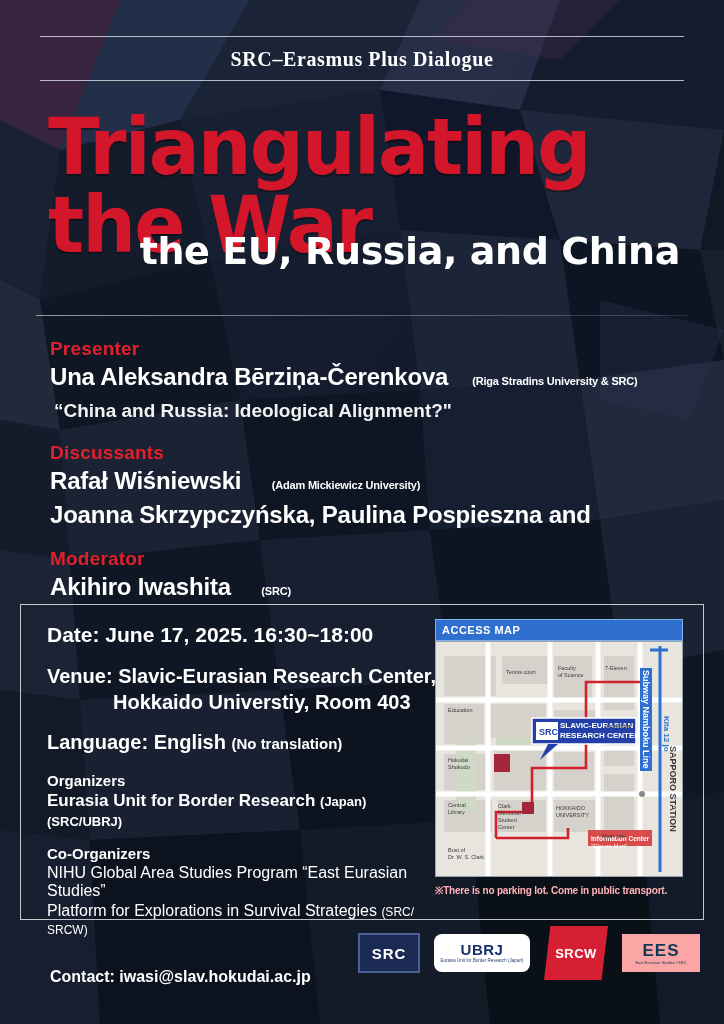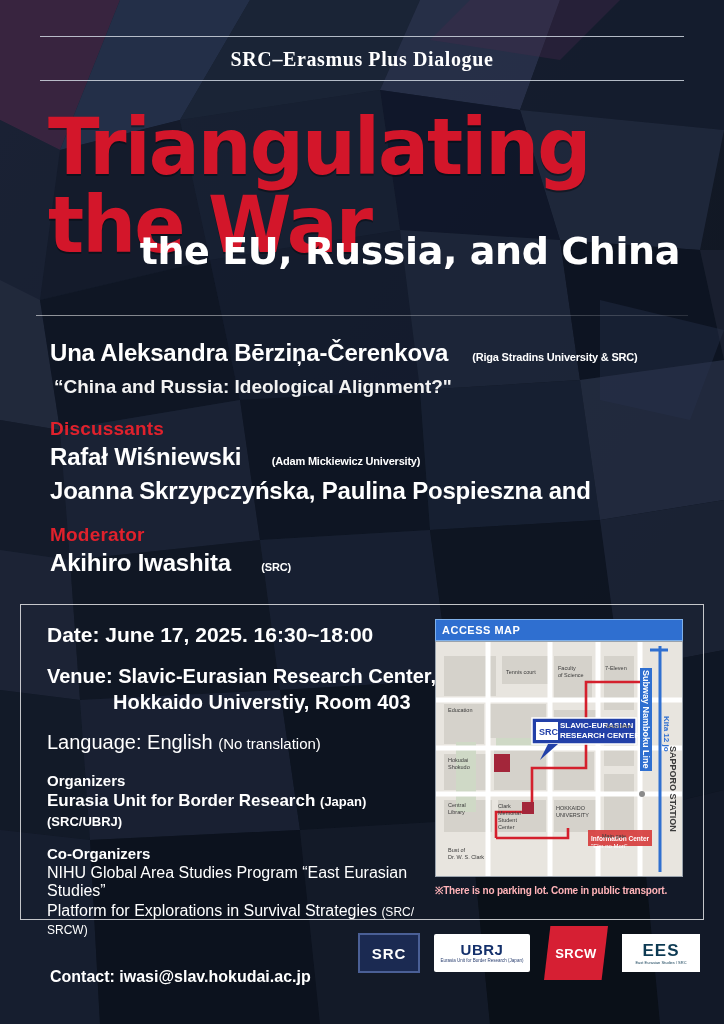--- a/index.html
+++ b/index.html
@@ -88,21 +88,21 @@
   
   .infobox{
     position:absolute;left:20px;top:604px;width:684px;height:316px;
     border:1px solid rgba(255,255,255,.75);
     box-sizing:border-box;
   }
   .info-left{position:absolute;left:26px;top:18px;width:392px;}
   .line-date{font-size:21px;font-weight:bold;margin-bottom:16px;}
   .line-venue{font-size:20px;font-weight:bold;line-height:26px;}
   .line-venue .ind{display:block;padding-left:66px;}
-  .line-lang{font-size:20px;font-weight:normal;margin-top:16px;}
+  .line-lang{font-size:20px;font-weight:bold;margin-top:16px;}
   .line-lang .small{font-size:15px;}
   .org-h{font-size:15px;font-weight:bold;margin-top:18px;}
   .org-main{font-size:17px;font-weight:bold;margin-top:2px;}
   .org-main .small{font-size:13px;font-weight:bold;}
   .co-h{font-size:15px;font-weight:bold;margin-top:14px;}
   .co-l1{font-size:16px;margin-top:2px;}
   .co-l1s{font-size:11px;color:#e6e6e6;line-height:14px;}
   .co-l2{font-size:16px;margin-top:2px;}
   .co-l2 .small{font-size:12px;}
 
@@ -131,32 +131,32 @@
 
   
   .logos{position:absolute;right:24px;bottom:44px;display:flex;align-items:center;gap:14px;}
   .logo{display:flex;align-items:center;justify-content:center;}
   .logo-src{
     width:58px;height:36px;background:#1b2a52;color:#fff;font-weight:bold;font-size:15px;
     letter-spacing:1px;display:flex;align-items:center;justify-content:center;
     border:2px solid #4a5f96;
   }
   .logo-ubrj{
-    width:96px;height:38px;background:#ffffff;color:#14306b;border-radius:2px;
+    width:96px;height:38px;background:#ffffff;color:#14306b;border-radius:8px;
     display:flex;flex-direction:column;align-items:center;justify-content:center;line-height:1;
   }
   .logo-ubrj .t{font-size:15px;font-weight:bold;letter-spacing:.5px;}
   .logo-ubrj .s{font-size:4.5px;margin-top:2px;color:#2a3f70;}
   .logo-srcw{
     width:64px;height:54px;background:#d61f33;color:#fff;display:flex;align-items:center;
     justify-content:center;font-size:13px;font-weight:bold;letter-spacing:.5px;
     clip-path:polygon(10% 0,100% 0,90% 100%,0 100%);
   }
   .logo-ees{
-    width:78px;height:38px;background:#ffffff;color:#0c2f4a;display:flex;flex-direction:column;
+    width:78px;height:38px;background:#fca5a5;color:#0c2f4a;display:flex;flex-direction:column;
     align-items:center;justify-content:center;line-height:1;
   }
   .logo-ees .t{font-size:17px;font-weight:bold;letter-spacing:1px;color:#0d3a53;}
   .logo-ees .s{font-size:4px;margin-top:2px;color:#0d3a53;}
 
   .contact{
     position:absolute;left:50px;bottom:38px;font-size:16px;font-weight:bold;color:#ffffff;
   }
 </style>
 </head>
@@ -220,20 +220,21 @@
     <div class="rule"></div>
     <div class="kicker">SRC–Erasmus Plus Dialogue</div>
     <div class="rule"></div>
   </div>
 
   <div class="title-main">Triangulating the War</div>
   <div class="title-sub">the EU, Russia, and China</div>
   <div class="title-divider"></div>
 
   <div class="people">
+    <div class="role">Presenter</div>
     <div class="pname">
       <span>Una Aleksandra Bērziņa-Čerenkova</span><span class="aff">(Riga Stradins University &amp; SRC)</span>
     </div>
     <div class="ptalk">“China and Russia: Ideological Alignment?"</div>
 
     <div class="gap-a"></div>
     <div class="role">Discussants</div>
     <div class="pname">
       <span>Rafał Wiśniewski</span>
       <span class="aff">(Adam Mickiewicz University)</span>

